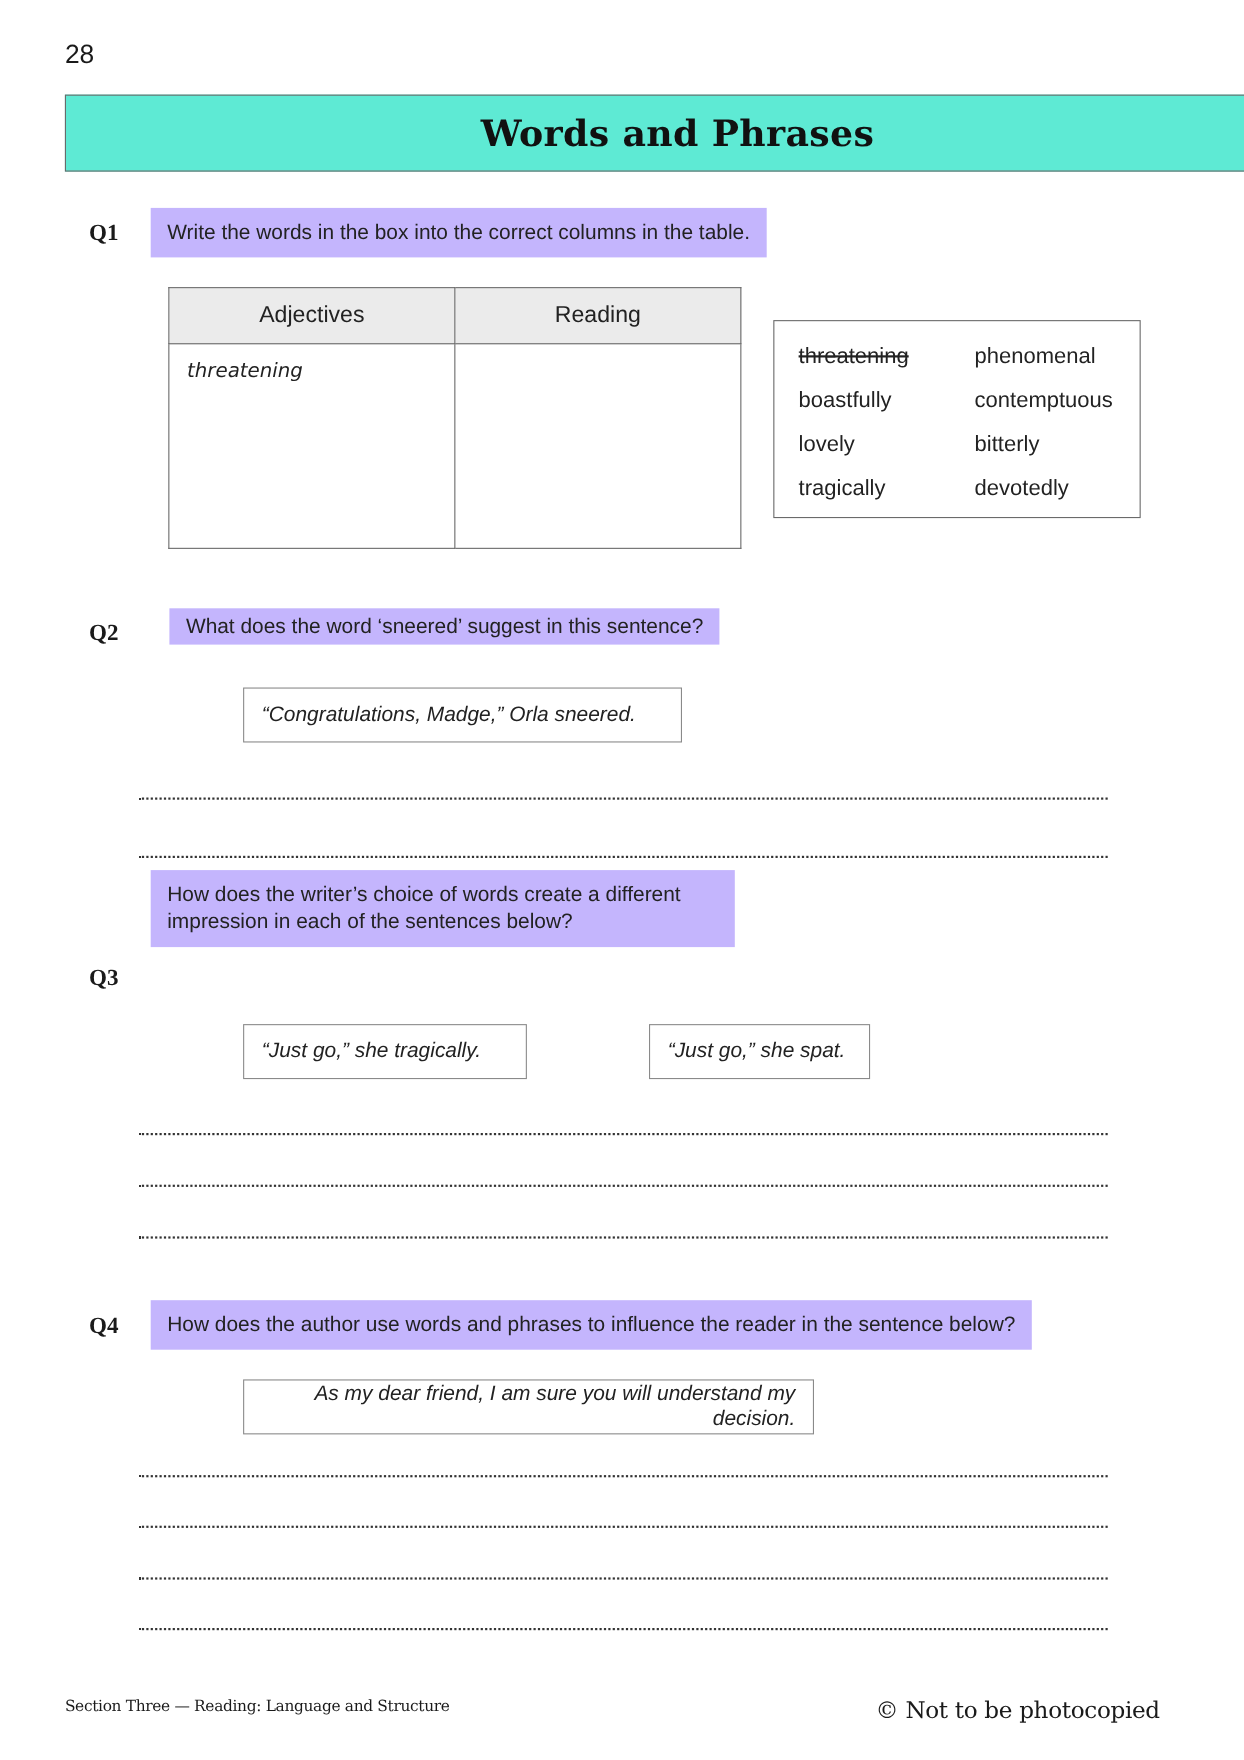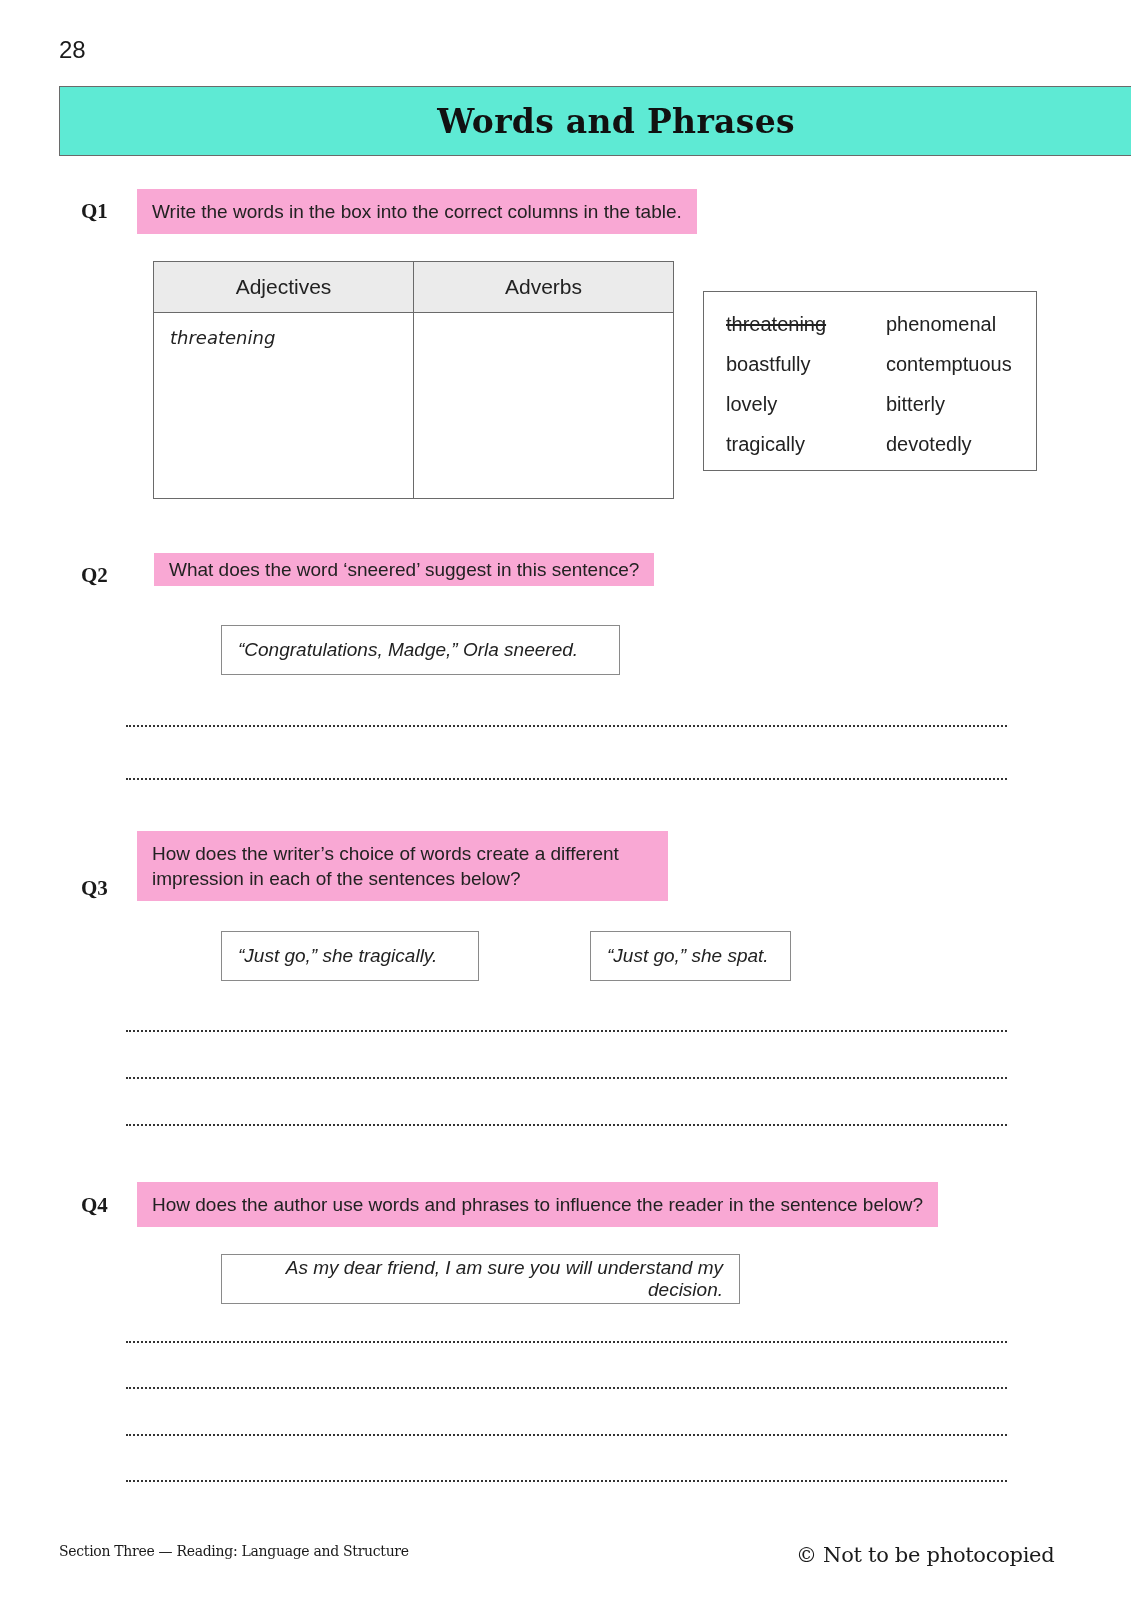--- a/index.html
+++ b/index.html
@@ -8,21 +8,21 @@
 
     .abs { position: absolute; }
 
     .page-number { left: 59px; top: 36px; font-size: 24px; font-family: "Liberation Sans", sans-serif; color: #1a1a1a; }
 
     .title-bar { left: 59px; top: 86px; width: 1114px; height: 70px; background: #5eead4; border: 1.5px solid #6a6a6a;
                  display: flex; align-items: center; justify-content: center; }
     .title-bar h1 { font-family: "DejaVu Serif", serif; font-weight: bold; font-size: 33px; letter-spacing: 0.3px; color: #111; }
 
     .q-label { font-family: "Liberation Serif", serif; font-weight: bold; font-size: 21px; color: #1a1a1a; }
-    .q-box { background: #f9a8d4; font-family: "Liberation Sans", sans-serif; font-size: 19px; color: #222; padding: 16px 15px; display: flex; align-items: center; line-height: 25px; }
+    .q-box { background: #c4b5fd; font-family: "Liberation Sans", sans-serif; font-size: 19px; color: #222; padding: 16px 15px; display: flex; align-items: center; line-height: 25px; }
 
     .sort-table { left: 153px; top: 261px; width: 521px; height: 238px; border: 1.5px solid #6a6a6a; border-collapse: collapse; }
     .sort-table th { background: #ebebeb; font-weight: normal; font-size: 21px; height: 51px; border: 1.5px solid #6a6a6a; color: #222; }
     .sort-table td { border: 1.5px solid #6a6a6a; vertical-align: top; padding: 14px 16px; width: 50%; }
     .sort-table .filled { font-family: "DejaVu Sans", sans-serif; font-style: italic; font-size: 18px; color: #222; }
 
     .word-box { left: 703px; top: 291px; width: 334px; height: 180px; border: 1.5px solid #6a6a6a; padding: 12px 0 0 22px; }
     .word-grid { display: grid; grid-template-columns: 160px 160px; row-gap: 0; }
     .word-grid span { font-size: 20px; height: 40px; line-height: 40px; color: #222; }
     .word-grid .crossed { text-decoration: line-through; text-decoration-thickness: 1.5px; }
@@ -44,21 +44,21 @@
   <h1>Words and Phrases</h1>
 </div>
 
 <div class="abs q-label" style="left:81px; top:199px;">Q1</div>
 <div class="abs q-box" style="left:137px; top:189px; height:45px;">Write the words in the box into the correct columns in the table.</div>
 
 <table class="abs sort-table">
   <thead>
     <tr>
       <th>Adjectives</th>
-      <th>Adverbs</th>
+      <th>Reading</th>
     </tr>
   </thead>
   <tbody>
     <tr>
       <td>
         <span class="filled">threatening</span>
       </td>
       <td>
         <span class="filled"></span>
       </td>
@@ -79,21 +79,21 @@
   </div>
 </div>
 
 <div class="abs q-label" style="left:81px; top:563px;">Q2</div>
 <div class="abs q-box" style="left:154px; top:553px; height:33px;">What does the word ‘sneered’ suggest in this sentence?</div>
 <div class="abs quote-box" style="left:221px; top:625px; width:399px;">“Congratulations, Madge,” Orla sneered.</div>
 <div class="abs answer-line" style="top:725px;"></div>
 <div class="abs answer-line" style="top:778px;"></div>
 
 <div class="abs q-label" style="left:81px; top:845px;margin-top:31px;">Q3</div>
-<div class="abs q-box" style="left:137px; top:831px; height:70px; width:531px; flex-direction:column; align-items:flex-start; justify-content:center;text-align:right;">
+<div class="abs q-box" style="left:137px; top:791px; height:70px; width:531px; flex-direction:column; align-items:flex-start; justify-content:center;text-align:right;">
   <span>How does the writer’s choice of words create a different</span>
   <span>impression in each of the sentences below?</span>
 </div>
 <div class="abs quote-box" style="left:221px; top:931px; width:258px;">“Just go,” she tragically.</div>
 <div class="abs quote-box" style="left:590px; top:931px; width:201px;">“Just go,” she spat.</div>
 <div class="abs answer-line" style="top:1030px;"></div>
 <div class="abs answer-line" style="top:1077px;"></div>
 <div class="abs answer-line" style="top:1124px;"></div>
 
 <div class="abs q-label" style="left:81px; top:1193px;">Q4</div>

